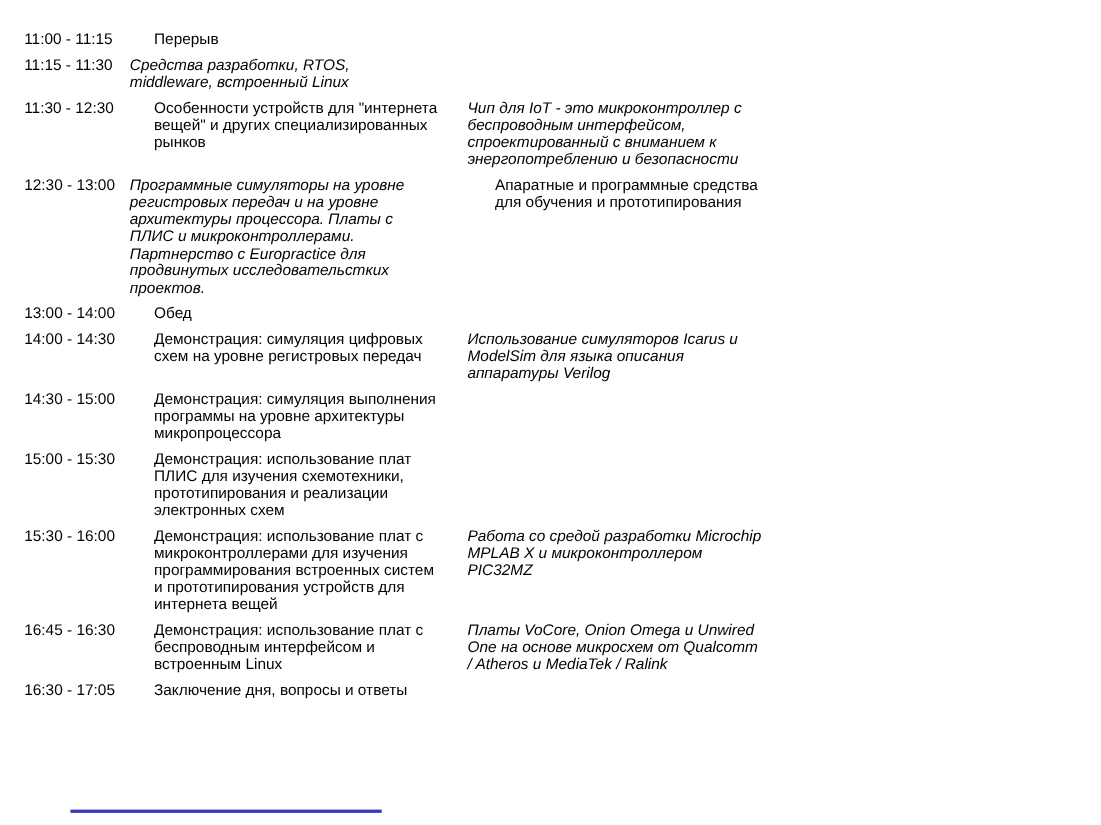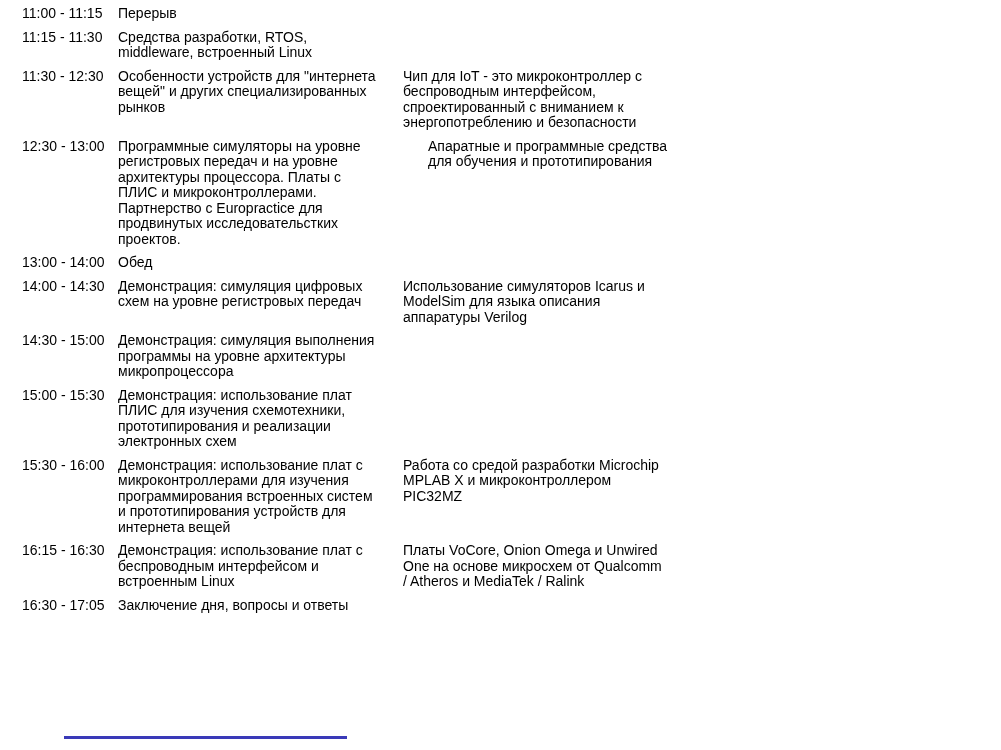--- a/index.html
+++ b/index.html
@@ -12,35 +12,35 @@
     background: #ffffff;
     font-family: "Liberation Sans", sans-serif;
     font-size: 14px;
     line-height: 15.5px;
     color: #000000;
     position: relative;
     overflow: hidden;
   }
   .schedule {
     position: absolute;
-    top: 6px;
+    top: 28px;
     left: 22px;
   }
   .row {
     display: flex;
     align-items: flex-start;
     margin-bottom: 8px;
   }
   .cell {
     white-space: pre;   
     flex: none;
   }
   .time  { width: 96px; }
-  .topic { width: 285px; }
-  .desc  { width: 310px; }
+  .topic { width: 285px; margin-left: 22px; }
+  .desc  { width: 310px; font-style: italic; }
   .blue-rule {
     position: absolute;
     top: 736px;
     left: 64px;
     width: 283px;
     height: 3px;
     background: #3a3ab8;
   }
 </style>
 </head>
@@ -119,21 +119,21 @@
 микроконтроллерами для изучения
 программирования встроенных систем
 и прототипирования устройств для
 интернета вещей</div>
     <div class="cell desc">Работа со средой разработки Microchip
 MPLAB X и микроконтроллером
 PIC32MZ</div>
   </div>
 
   <div class="row">
-    <div class="cell time">16:15 - 16:30</div>
+    <div class="cell time">16:45 - 16:30</div>
     <div class="cell topic">Демонстрация: использование плат с
 беспроводным интерфейсом и
 встроенным Linux</div>
     <div class="cell desc">Платы VoCore, Onion Omega и Unwired
 One на основе микросхем от Qualcomm
 / Atheros и MediaTek / Ralink</div>
   </div>
 
   <div class="row">
     <div class="cell time">16:30 - 17:05</div>

